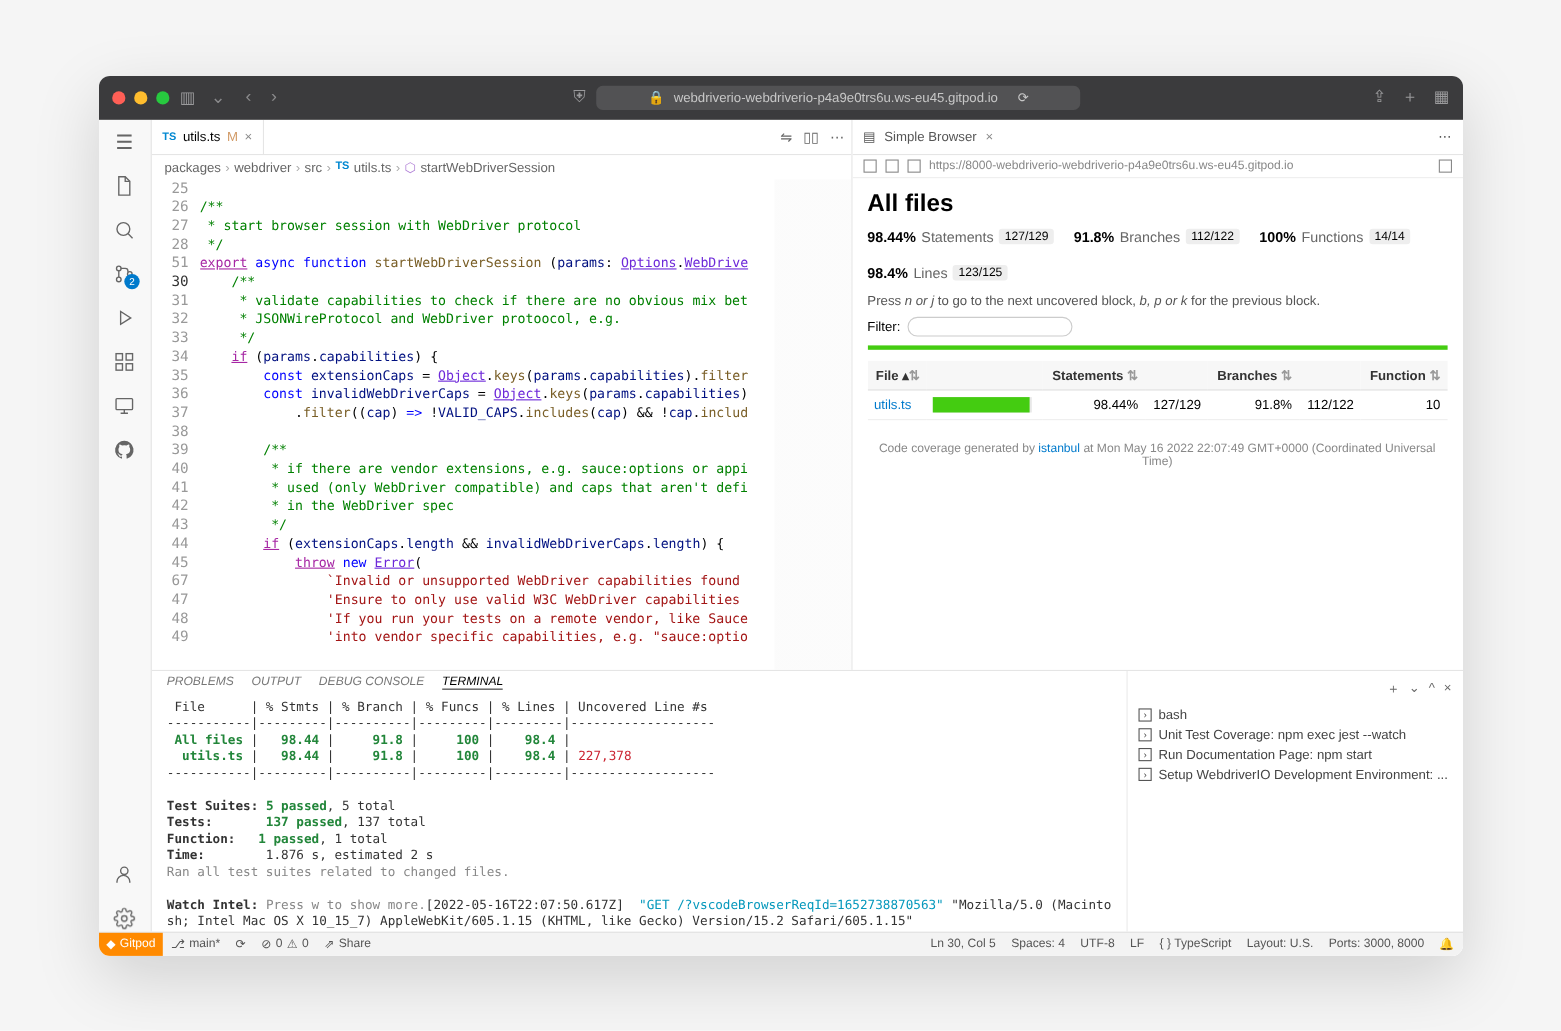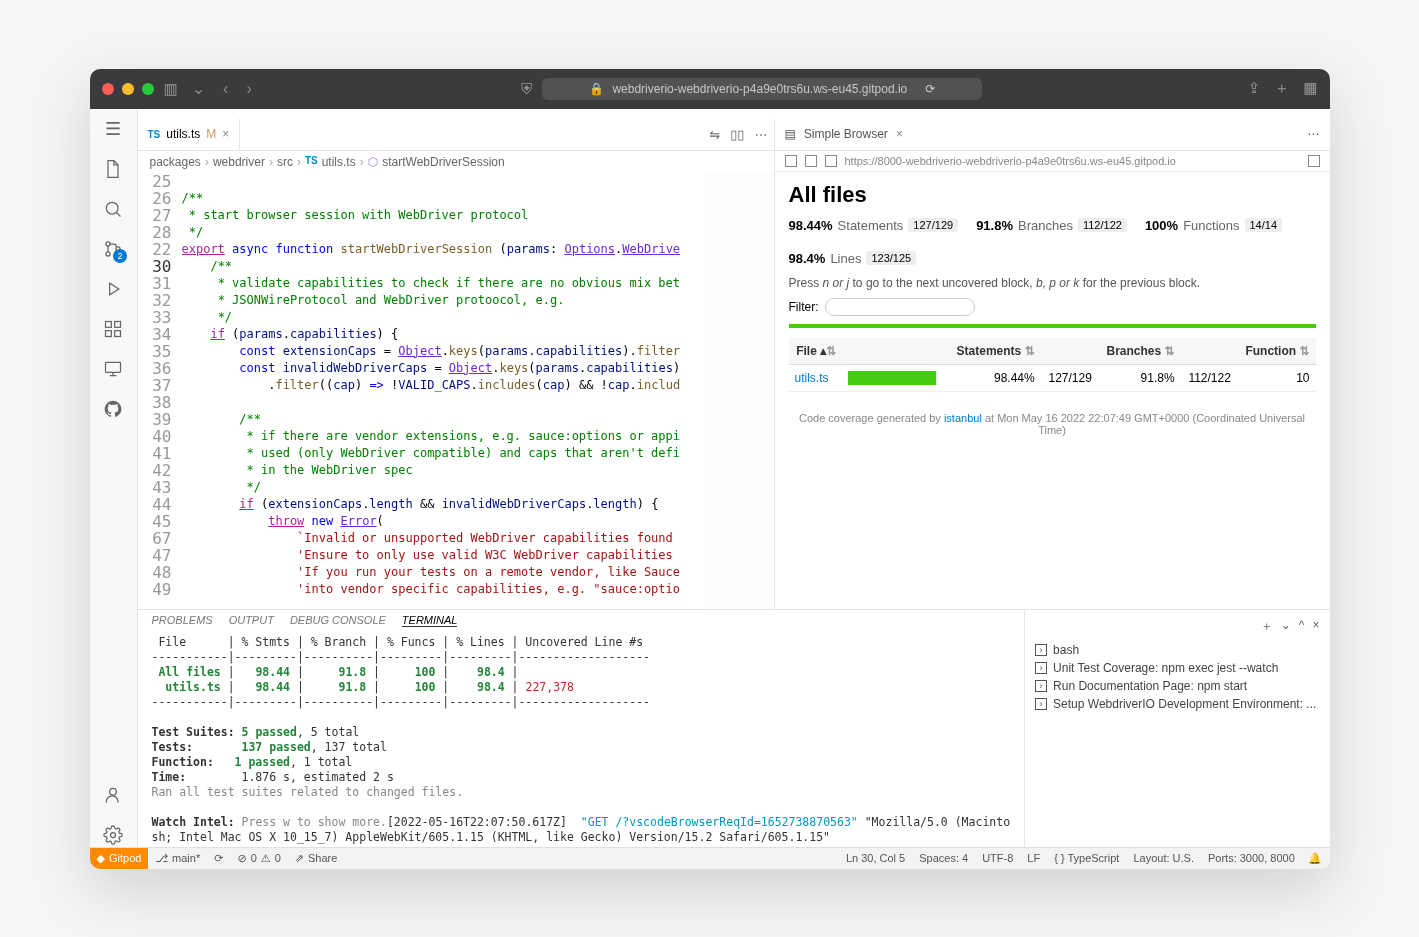--- a/index.html
+++ b/index.html
@@ -23,33 +23,33 @@
 
 
 .activity-bar { width: 48px; background: #f8f8f8; display: flex; flex-direction: column; align-items: center; padding-top: 8px; gap: 16px; border-right: 1px solid #e5e5e5;}
 .ab-icon { width: 24px; height: 24px; color: #666; display: flex; align-items: center; justify-content: center; position: relative; }
 .ab-icon.menu { font-size: 18px; }
 .badge { position: absolute; bottom: -2px; right: -2px; background: #007acc; color: #fff; border-radius: 8px; font-size: 9px; min-width: 14px; height: 14px; display: flex; align-items: center; justify-content: center; }
 .ab-spacer { flex: 1; }
 
 
 .editor-area { flex: 1; display: flex; flex-direction: column; overflow: hidden; }
-.editor-split { flex: 1; display: flex; overflow: hidden; margin-top: 10px; }
+.editor-split { flex: 1; display: flex; overflow: hidden; }
 
 
 .editor-left { flex: 1; display: flex; flex-direction: column; border-right: 1px solid #e5e5e5; overflow: hidden;}
 .tab-bar { height: 32px; display: flex; align-items: center; border-bottom: 1px solid #e5e5e5; padding-right: 6px;}
 .tab { height: 100%; display: flex; align-items: center; padding: 0 10px; gap: 6px; font-size: 12px; border-right: 1px solid #e5e5e5; }
 .tab .ts-badge { color: #0288d1; font-weight: bold; font-size: 10px; }
 .tab .mod { color: #d19a66; }
 .tab-actions { margin-left: auto; display: flex; gap: 10px; color: #666;}
-.breadcrumbs { padding: 4px 12px; font-size: 12px; color: #666; display: flex; align-items: flex-start; gap: 4px; }
+.breadcrumbs { padding: 4px 12px; font-size: 12px; color: #666; display: flex; align-items: center; gap: 4px; }
 .breadcrumbs .sep { color: #aaa; }
 .code-wrap { flex: 1; display: flex; overflow: hidden; position: relative;}
-.gutter { width: 44px; text-align: right; padding-right: 10px; color: #999; font-family: Menlo, monospace; font-size: 16px; line-height: 17px; }
+.gutter { width: 44px; text-align: right; padding-right: 10px; color: #999; font-family: Menlo, monospace; font-size: 13px; line-height: 17px; }
 .gutter .cur { color: #333; }
 .code { flex: 1; font-family: Menlo, monospace; font-size: 12px; line-height: 17px; white-space: pre; overflow: hidden;}
 .minimap { width: 70px; background: linear-gradient(#f9f9f9,#f9f9f9); font-size: 2px; line-height: 2px; overflow: hidden; opacity:.6;}
 
 
 .kw { color: #a626a4; text-decoration: underline; } .kw2{color:#0000ff;} .fn{color:#795e26;} .str{color:#a31515;} .com{color:#008000;} .typ{color:#6d28d9;text-decoration:underline;} .prop{color:#001080;}
 
 
 .editor-right { width: 555px; display: flex; flex-direction: column; overflow: hidden;}
 .sb-tab-bar { height: 32px; display: flex; align-items: center; padding: 0 10px; gap: 8px; border-bottom: 1px solid #e5e5e5; font-size: 12px; color: #555;}
@@ -217,21 +217,21 @@
                 <span class="sep">›</span>
                 <span style="color: rgb(177, 128, 215);">⬡ </span>
                 <span>startWebDriverSession</span>
               </div>
             <div class="code-wrap">
               <div class="gutter" id="gutter">
                   <div>25</div>
                   <div>26</div>
                   <div>27</div>
                   <div>28</div>
-                  <div>22</div>
+                  <div>51</div>
                   <div class="cur">30</div>
                   <div>31</div>
                   <div>32</div>
                   <div>33</div>
                   <div>34</div>
                   <div>35</div>
                   <div>36</div>
                   <div>37</div>
                   <div>38</div>
                   <div>39</div>

